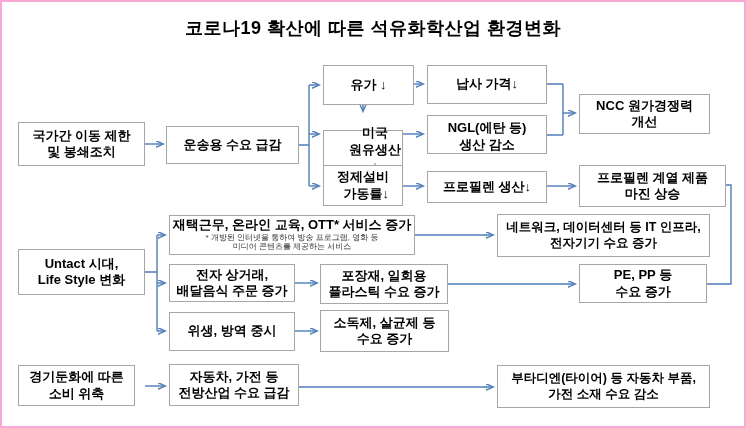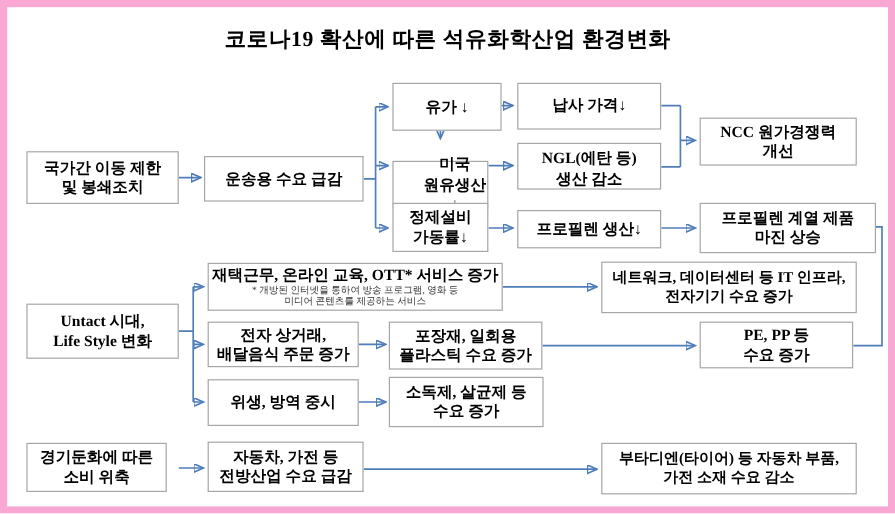--- a/index.html
+++ b/index.html
@@ -5,23 +5,23 @@
   :root{
     --arrow:#4f7dba;
     --box-border:#a6a6a6;
     --text:#000000;
   }
   html,body{margin:0;padding:0;background:#fff;}
   .canvas{
     position:relative;
     width:746px;height:428px;
     background:#ffffff;
-    border:6px solid #f9a8d4;
+    border:2px solid #f9a8d4;
     box-sizing:border-box;
-    font-family:Liberation Serif, serif;
+    font-family:Liberation Sans, sans-serif;
     overflow:hidden;
   }
   .title{
     position:absolute;left:0;right:0;top:14px;
     text-align:center;
     font-size:18px;font-weight:bold;color:var(--text);
     letter-spacing:0.5px;
   }
   .edges{position:absolute;left:0;top:0;width:746px;height:428px;}
   .edges path{stroke:var(--arrow);stroke-width:1.4;fill:none;}
@@ -110,21 +110,21 @@
   <div class="node" style="left:425px;top:113px;width:120px;height:39px;justify-content:flex-end;">
     <span class="node-text">NGL(에탄 등)
 생산 감소</span>
   </div>
 
   <div class="node" style="left:577px;top:92px;width:131px;height:40px;">
     <span class="node-text">NCC 원가경쟁력
 개선</span>
   </div>
 
-  <div class="node" style="left:321px;top:163px;width:80px;height:41px;">
+  <div class="node" style="left:321px;top:163px;width:80px;height:41px;text-align:right;">
     <span class="node-text">정제설비
 가동률↓</span>
   </div>
 
   <div class="node" style="left:425px;top:169px;width:120px;height:32px;">
     <span class="node-text">프로필렌 생산↓</span>
   </div>
 
   <div class="node" style="left:577px;top:163px;width:147px;height:42px;">
     <span class="node-text">프로필렌 계열 제품

